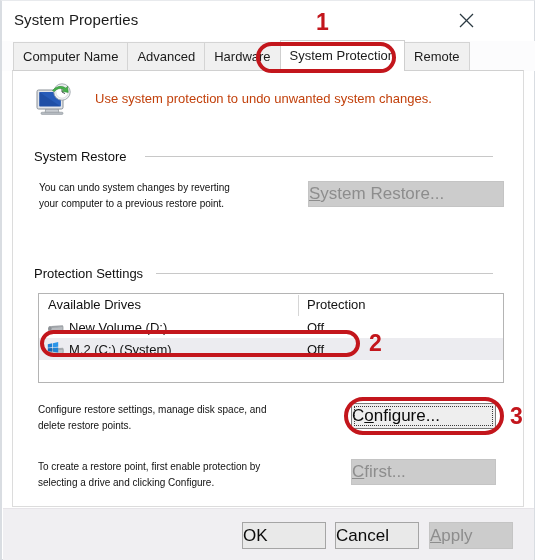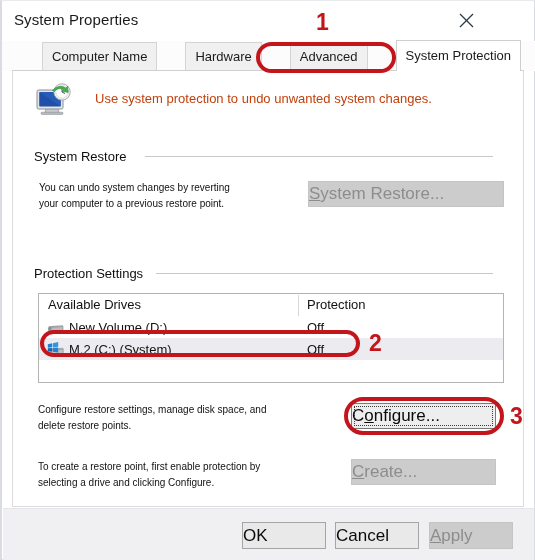--- a/index.html
+++ b/index.html
@@ -81,21 +81,20 @@
     padding: 5px 9px 6px 9px;
     background: #f0f0f0;
     border: 1px solid #d4d4d4;
     border-bottom: none;
     margin-right: -1px;
     height: 17px;
     line-height: 17px;
     box-sizing: content-box;
     white-space: nowrap;
     cursor: default;
-    margin-left: 29px;
   }
   .tab.active {
     background: #ffffff;
     border-color: #cfcfcf;
     position: relative;
     z-index: 3;
     padding-top: 6px;
     padding-bottom: 7px;
     margin-top: -2px;
   }
@@ -296,22 +295,22 @@
           <line x1="1" y1="1" x2="14" y2="14" stroke="#2b3a42" stroke-width="1.3"></line>
           <line x1="14" y1="1" x2="1" y2="14" stroke="#2b3a42" stroke-width="1.3"></line>
         </svg>
       </span>
     </div>
   </div>
 
   <div class="tabstrip">
     <div class="tabs">
       <div class="tab">Computer Name</div>
+      <div class="tab">Advanced</div>
       <div class="tab">Hardware</div>
-      <div class="tab">Advanced</div>
       <div class="tab active">System Protection</div>
       <div class="tab">Remote</div>
     </div>
   </div>
 
   <div class="tabpage">
 
     <div class="info-row">
       <div class="sysrestore-icon">
         <svg width="38" height="34" viewBox="0 0 38 34">
@@ -396,21 +395,21 @@
     <span class="focus-ring"></span>
     <span><span>C</span><span class="accel">o</span><span>nfigure...</span></span>
   </div>
 
   <div class="body-text" style="left:36px; top:458px; width:300px;">
     <div>To create a restore point, first enable protection by</div>
     <div>selecting a drive and clicking Configure.</div>
   </div>
 
   <div class="btn disabled" style="left:349px; top:458px; width:145px; height:26px;">
-    <span><span class="accel">C</span><span>reate...</span></span>
+    <span><span class="accel">C</span><span>first...</span></span>
   </div>
 
   <div class="footer"></div>
 
   <div class="btn normal" style="left:240px; top:521px; width:84px; height:27px;">
     <span>OK</span>
   </div>
   <div class="btn normal" style="left:333px; top:521px; width:84px; height:27px;">
     <span>Cancel</span>
   </div>

